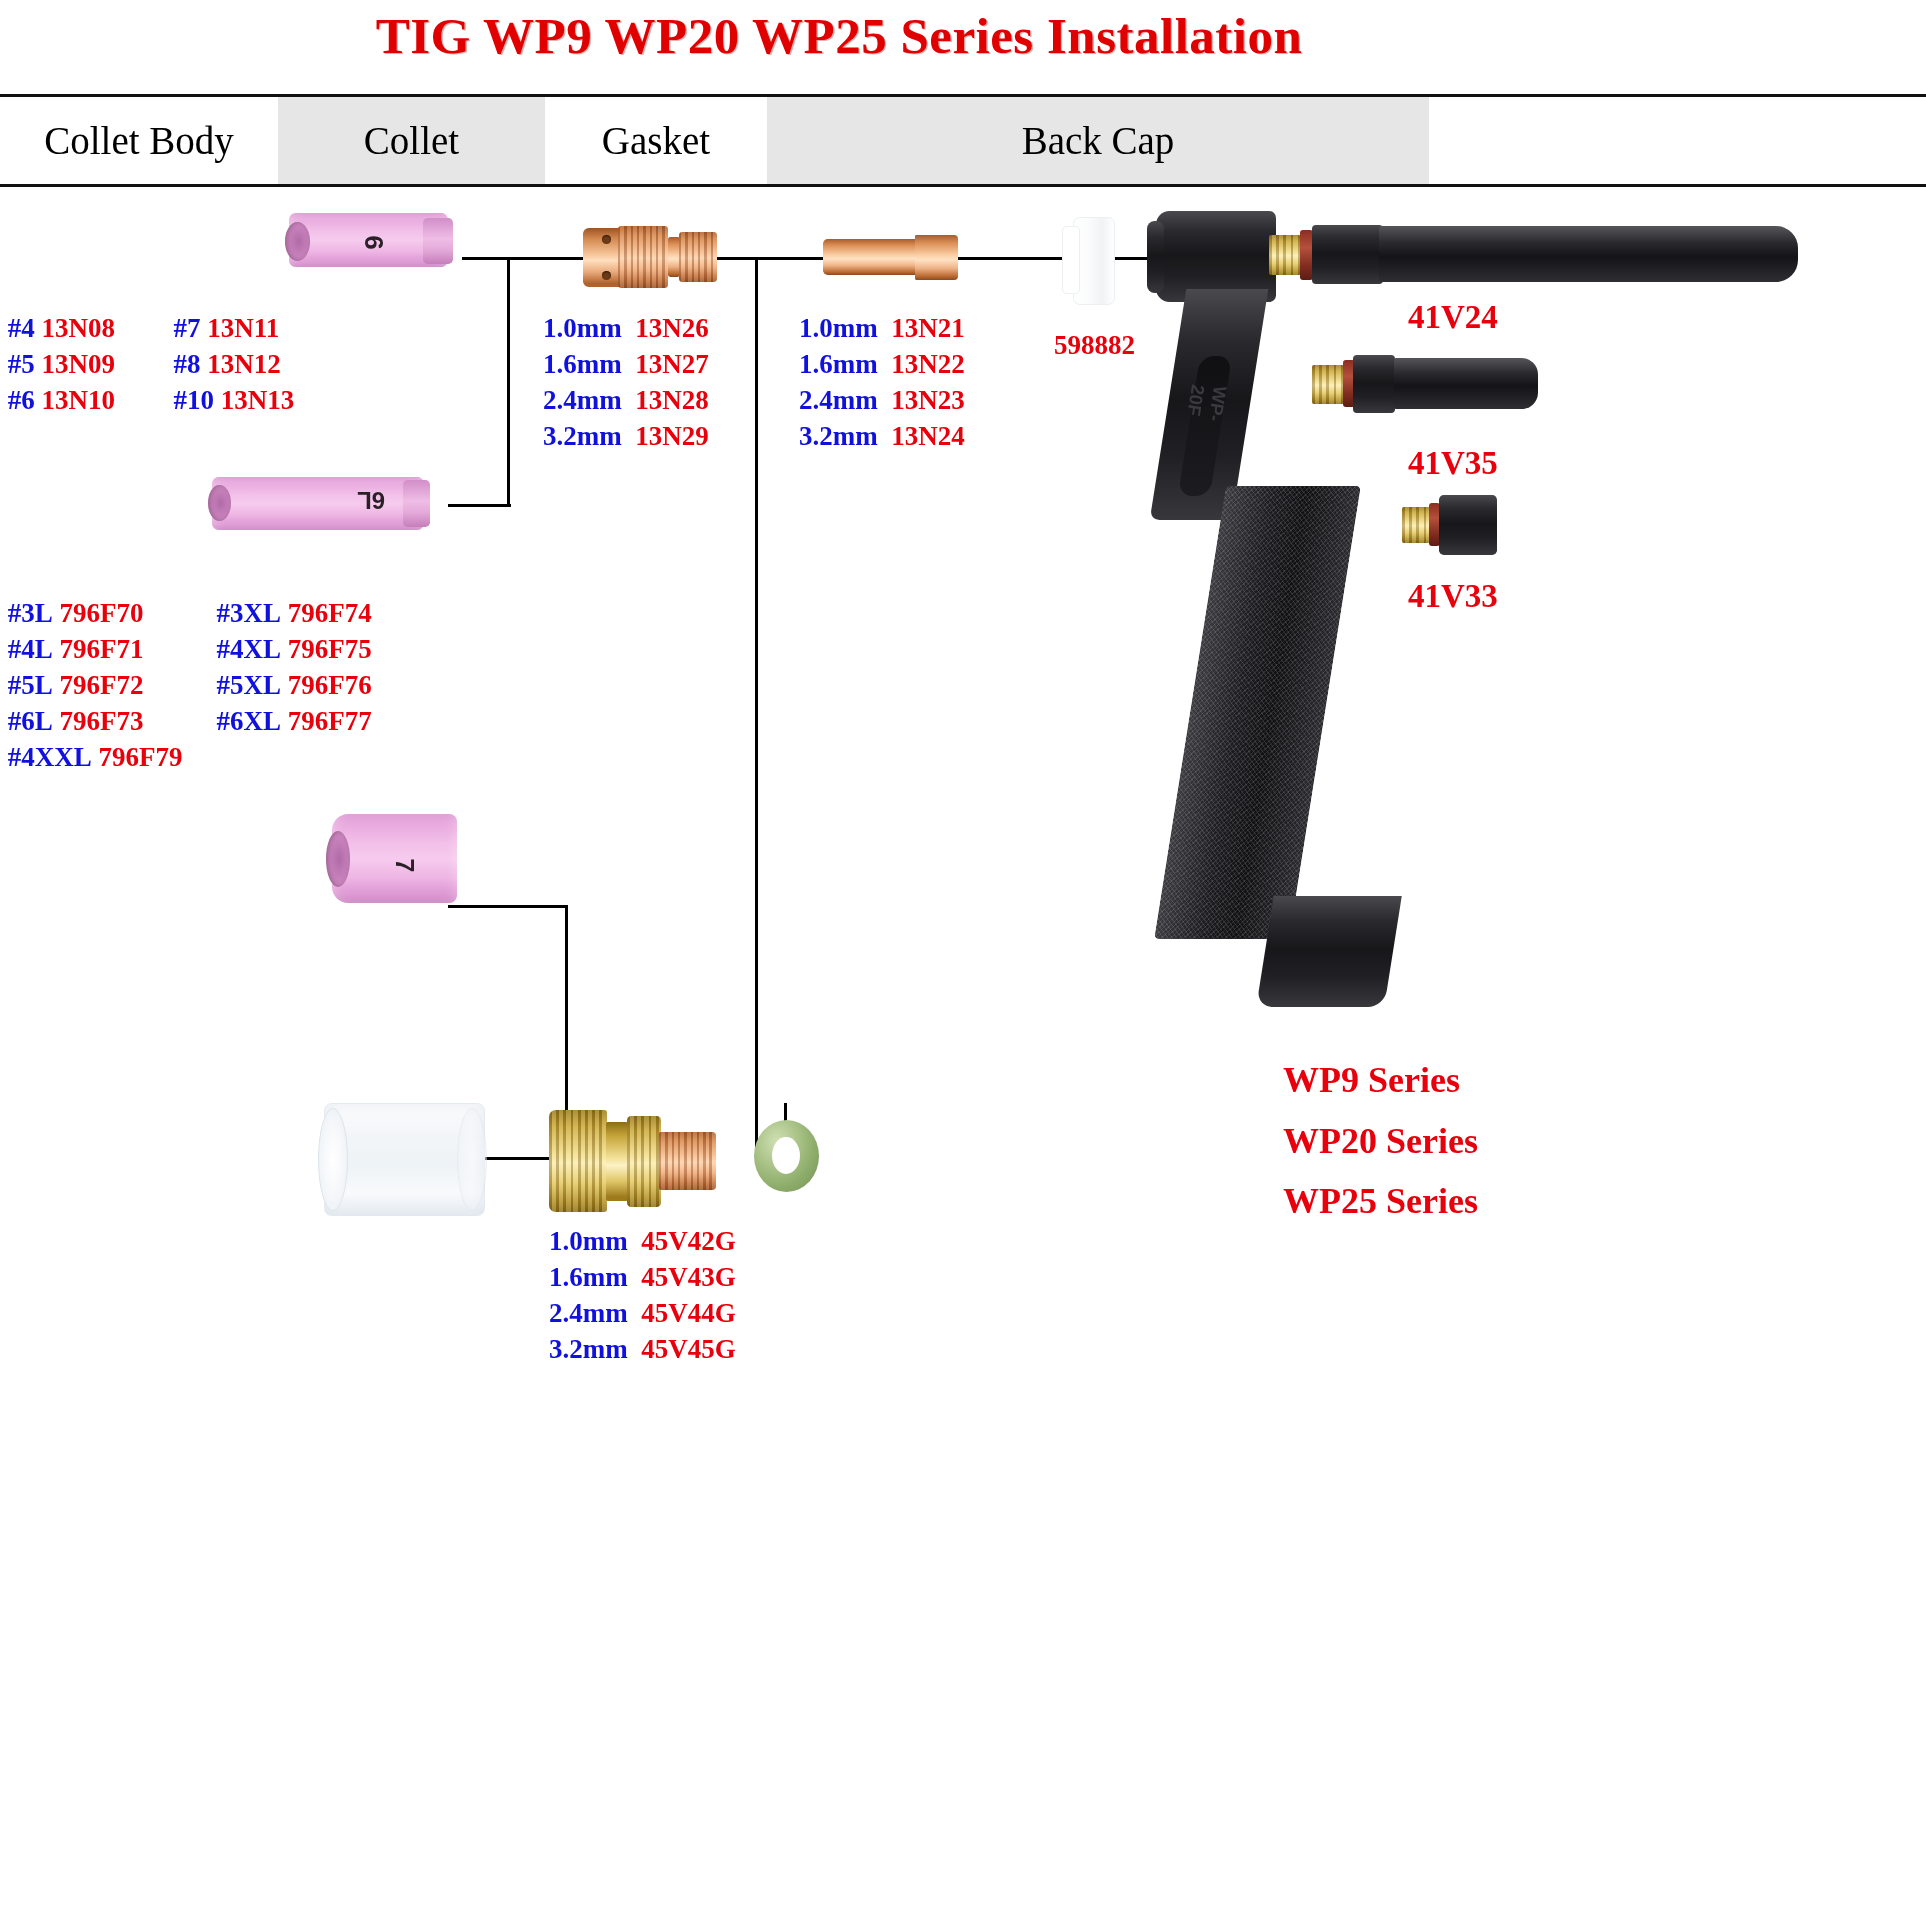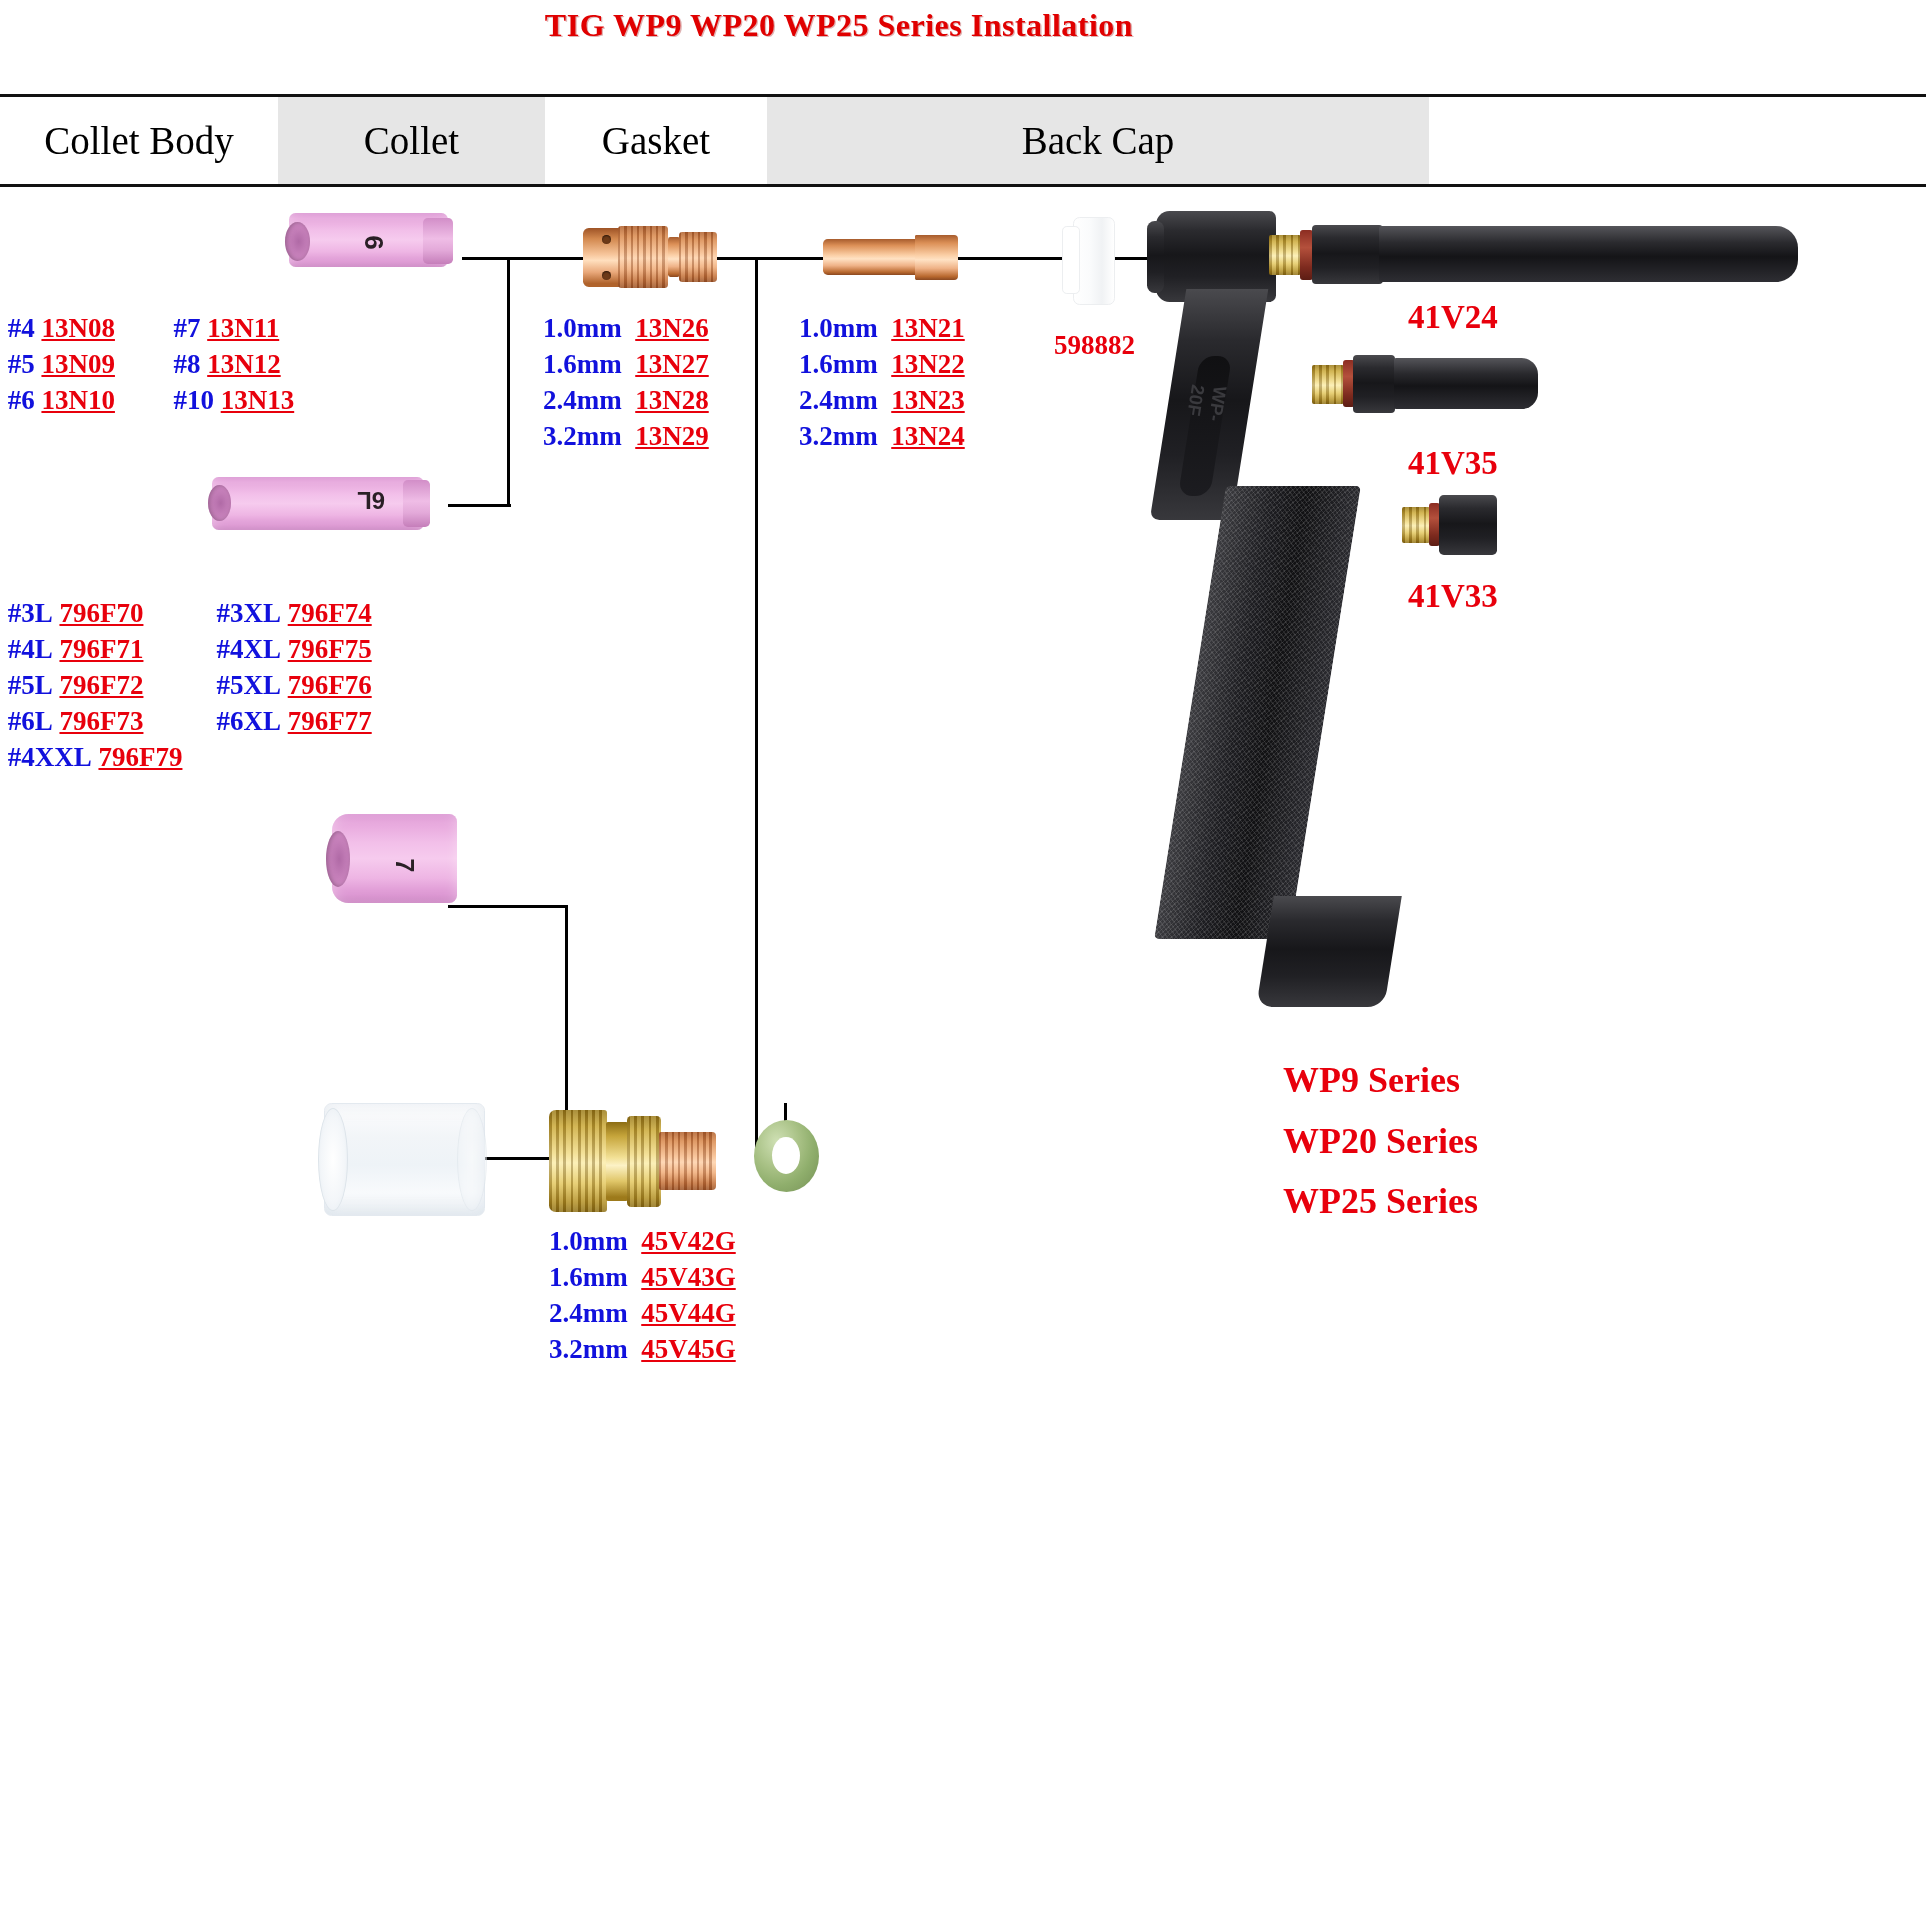--- a/index.html
+++ b/index.html
@@ -9,21 +9,21 @@
     font-family:"Liberation Serif", serif;
     overflow:hidden;
     position:relative;
   }
   #root{position:absolute;left:0;top:0;width:1926px;height:1926px;}
 
   
   .title{
     position:absolute;left:0;top:6.7px;width:1678px;
     text-align:center;
-    font-size:32px;font-weight:bold;
+    font-size:51px;font-weight:bold;
     color:#e00000;
     letter-spacing:0.5px;
     text-shadow:1.4px 1.4px 0 rgba(150,0,0,.30);
     white-space:nowrap;
   }
 
   
   .header-band{
     position:absolute;left:0;top:94px;width:1926px;height:87px;
     border-top:3.9px solid #111;border-bottom:3.9px solid #111;
@@ -35,21 +35,21 @@
     font-size:39px;color:#000;white-space:nowrap;
     height:100%;
   }
   .hcell.shade{background:#e6e6e6;}
   .hcell.plain{background:#ffffff;}
 
   
   .plist{position:absolute;font-size:27px;line-height:1.33;white-space:nowrap;}
   .plist .row{display:block;}
   .sz{color:#1111dd;font-weight:bold;}
-  .pn{color:#e8000c;font-weight:bold;text-decoration:underline;}
+  .pn{color:#e8000c;font-weight:bold;}
   .col2{display:inline-block;}
 
   .redlbl{position:absolute;color:#e8000c;font-weight:bold;white-space:nowrap;}
 
   
   .ln{position:absolute;background:#000;}
   .lh{height:3.4px;}
   .lv{width:3.4px;}
 
   

